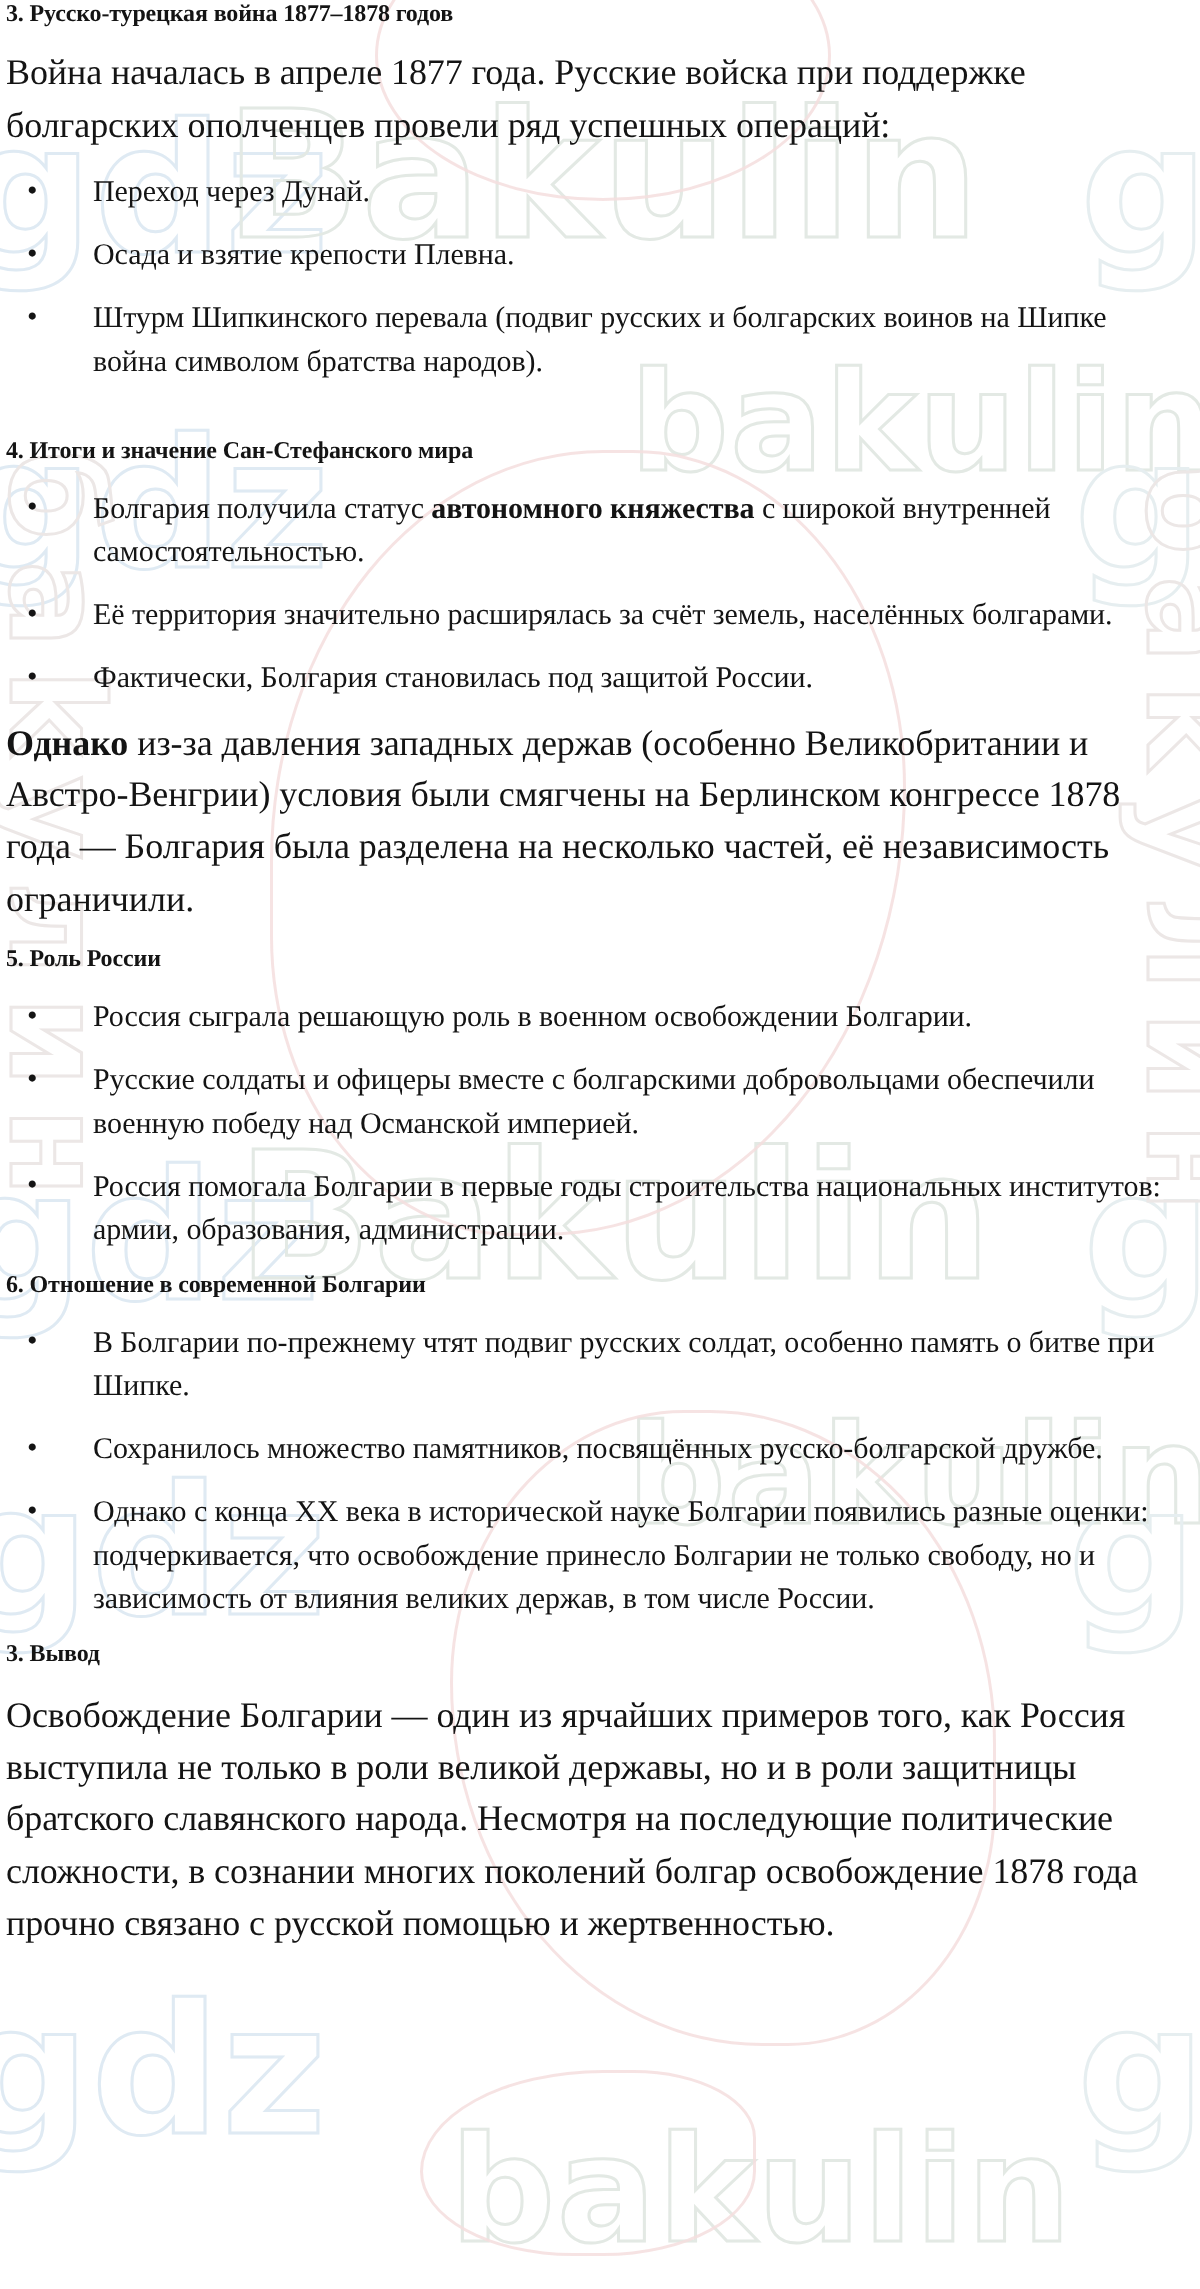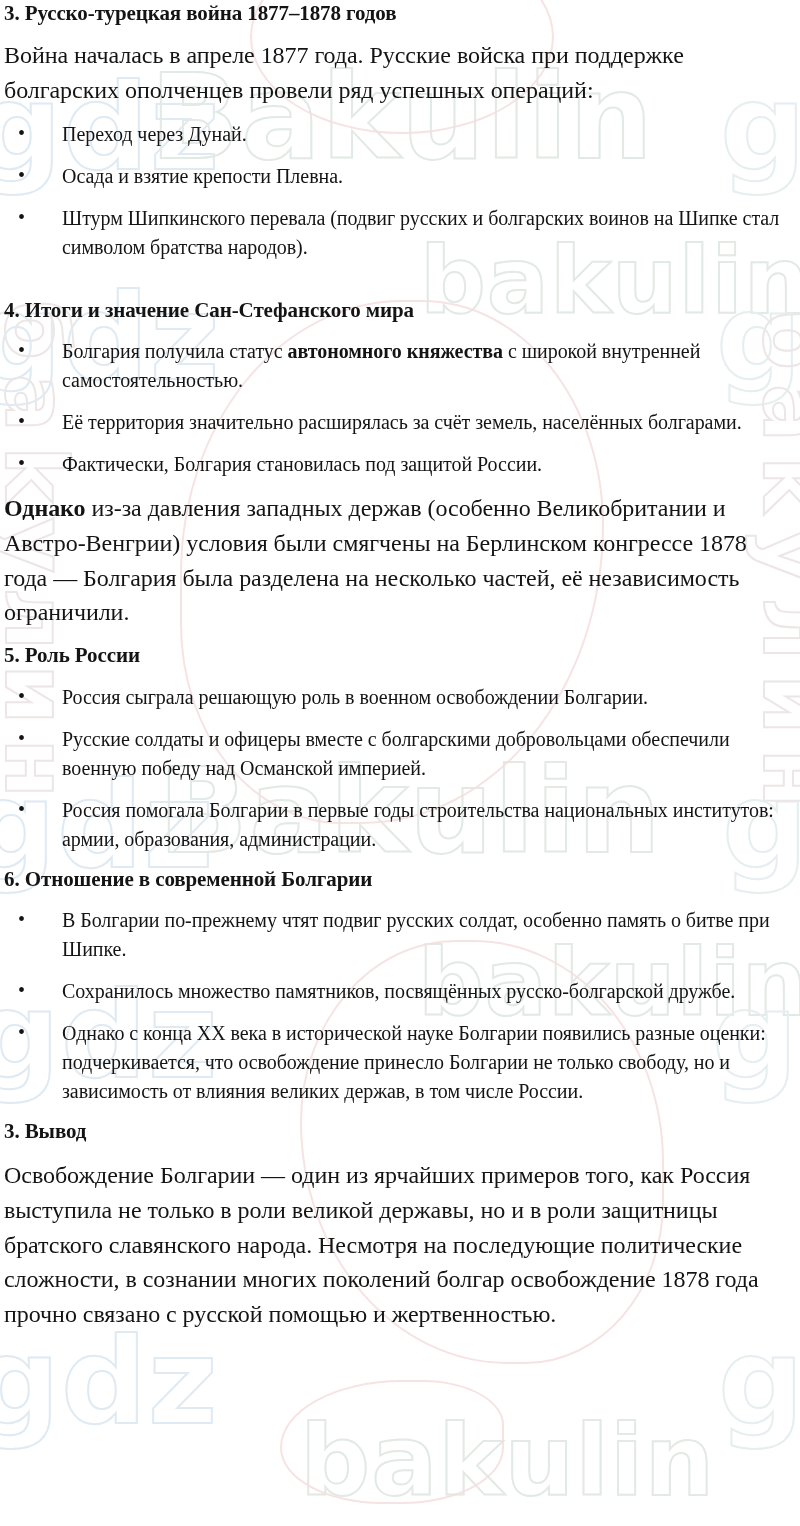--- a/index.html
+++ b/index.html
@@ -59,21 +59,21 @@
     opacity: .85;
   }
 
   
   .content {
     position: relative;
     z-index: 2;
     padding: 0 10px 0 4px;
   }
   h2.heading {
-    font-size: 21px;
+    font-size: 16px;
     font-weight: 700;
     margin: 0;
     padding: 0;
     line-height: 1.25;
     letter-spacing: -0.1px;
   }
   p.para {
     font-size: 24px;
     line-height: 1.45;
     margin: 0;
@@ -148,21 +148,21 @@
 
     <h2 class="heading">3. Русско-турецкая война 1877–1878 годов</h2>
     <div class="sp-12"></div>
     <p class="para">Война началась в апреле 1877 года. Русские войска при поддержке болгарских ополченцев провели ряд успешных операций:</p>
     <div class="sp-12"></div>
     <ul class="bullets">
       <li>Переход через Дунай.</li>
       <div class="gap-li"></div>
       <li>Осада и взятие крепости Плевна.</li>
       <div class="gap-li"></div>
-      <li>Штурм Шипкинского перевала (подвиг русских и болгарских воинов на Шипке стал символом братства народов).</li>
+      <li>Штурм Шипкинского перевала (подвиг русских и болгарских воинов на Шипке война символом братства народов).</li>
       <div class="gap-li"></div>
     </ul>
     <div class="sp-10"></div>
 
     <div class="sp-12"></div>
 
     <h2 class="heading">4. Итоги и значение Сан-Стефанского мира</h2>
     <div class="sp-14"></div>
     <ul class="bullets">
       <li><span>Болгария получила статус </span><b>автономного княжества</b><span> с широкой внутренней самостоятельностью.</span></li>

